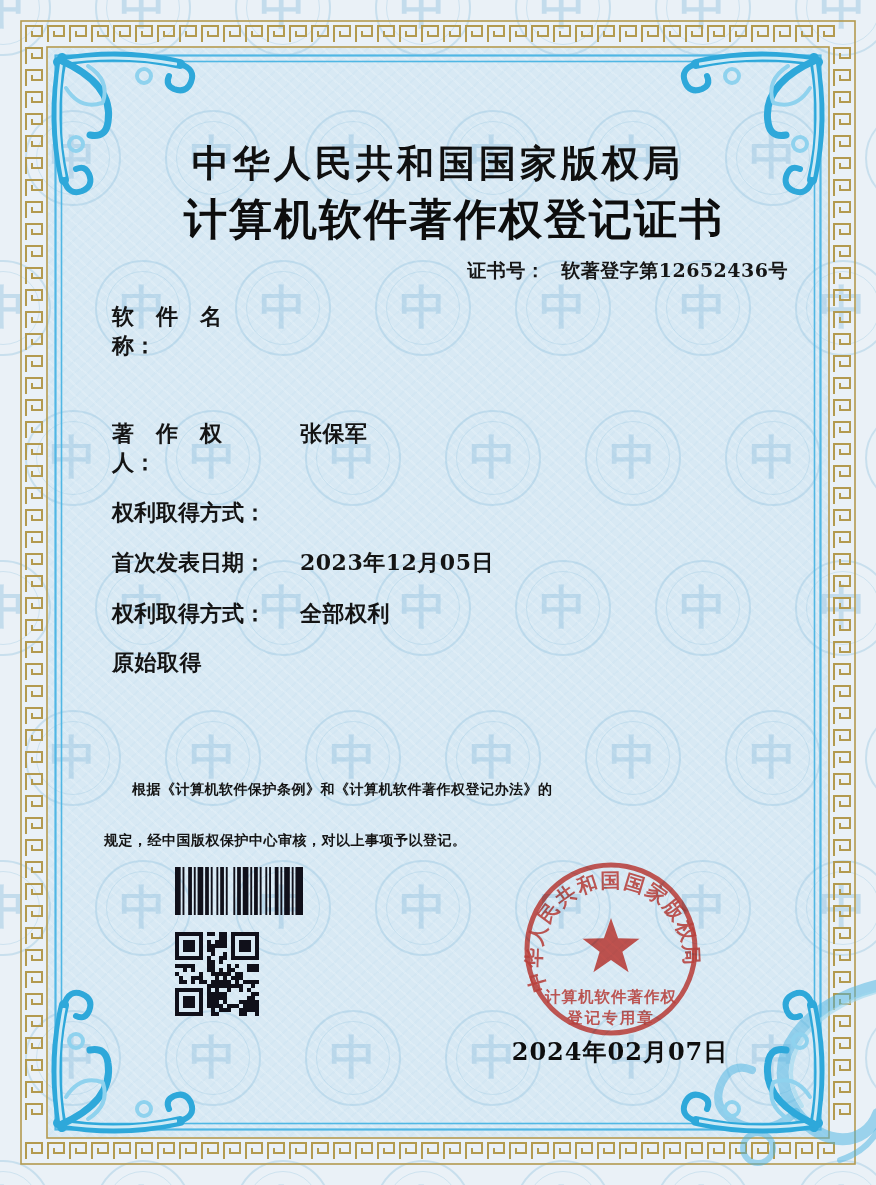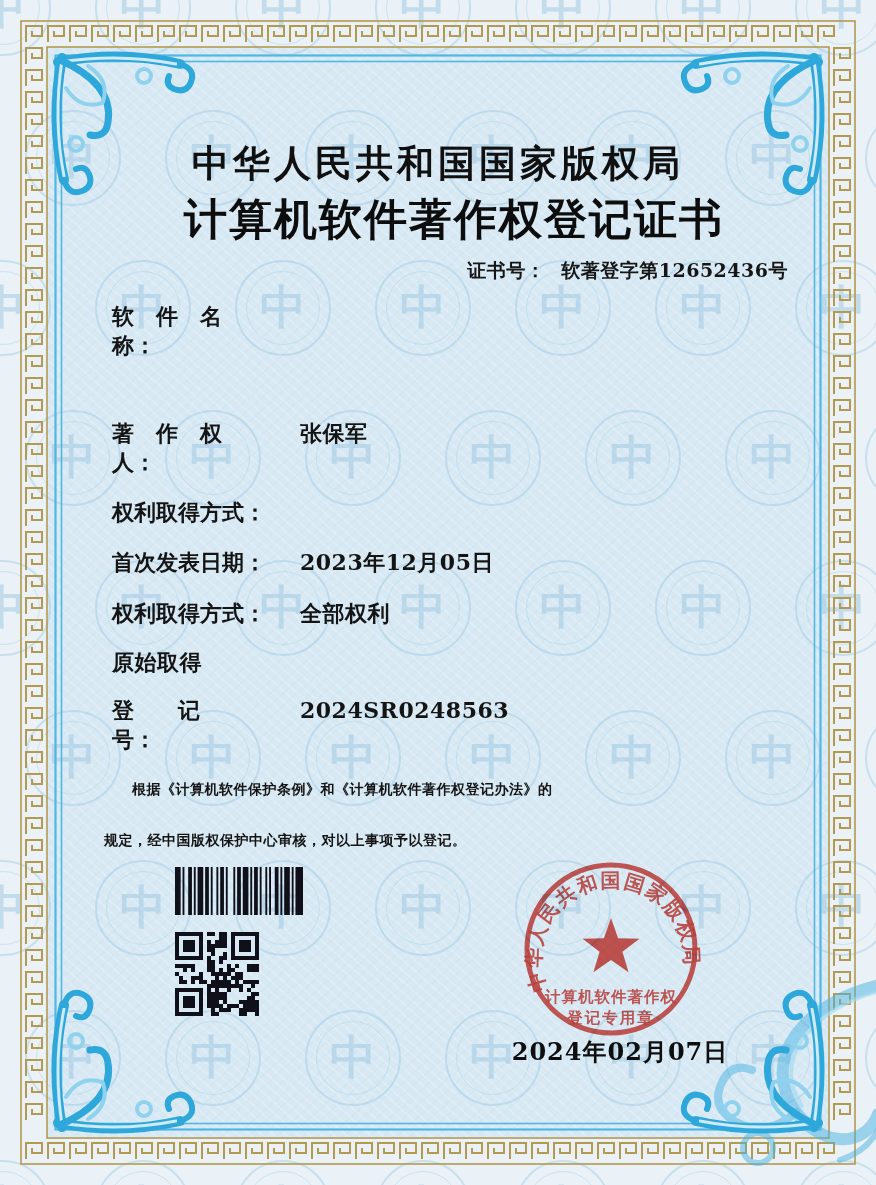--- a/index.html
+++ b/index.html
@@ -238,24 +238,20 @@
   <div class="row" style="top:548px">
     <span class="lbl">首次发表日期：</span>
     <span class="val">2023年12月05日</span>
   </div>
   <div class="row" style="top:599px">
     <span class="lbl">权利取得方式：</span>
     <span class="val">全部权利</span>
   </div>
   <div class="row" style="top:648px">
     <span class="val">原始取得</span>
-  </div>
-  <div class="row" style="top:696px">
-    <span class="lbl">登　　记　　号：</span>
-    <span class="val">2024SR0248563</span>
   </div>
 
   <p class="statement">根据《计算机软件保护条例》和《计算机软件著作权登记办法》的
 规定，经中国版权保护中心审核，对以上事项予以登记。</p>
 
   <svg class="barcode" width="128" height="48" viewBox="0 0 128 48">
       <g id="bcG">
         <rect x="0.00" y="0" width="5.65" height="48" fill="#10101a"></rect>
         <rect x="7.53" y="0" width="1.88" height="48" fill="#10101a"></rect>
         <rect x="13.18" y="0" width="3.76" height="48" fill="#10101a"></rect>

